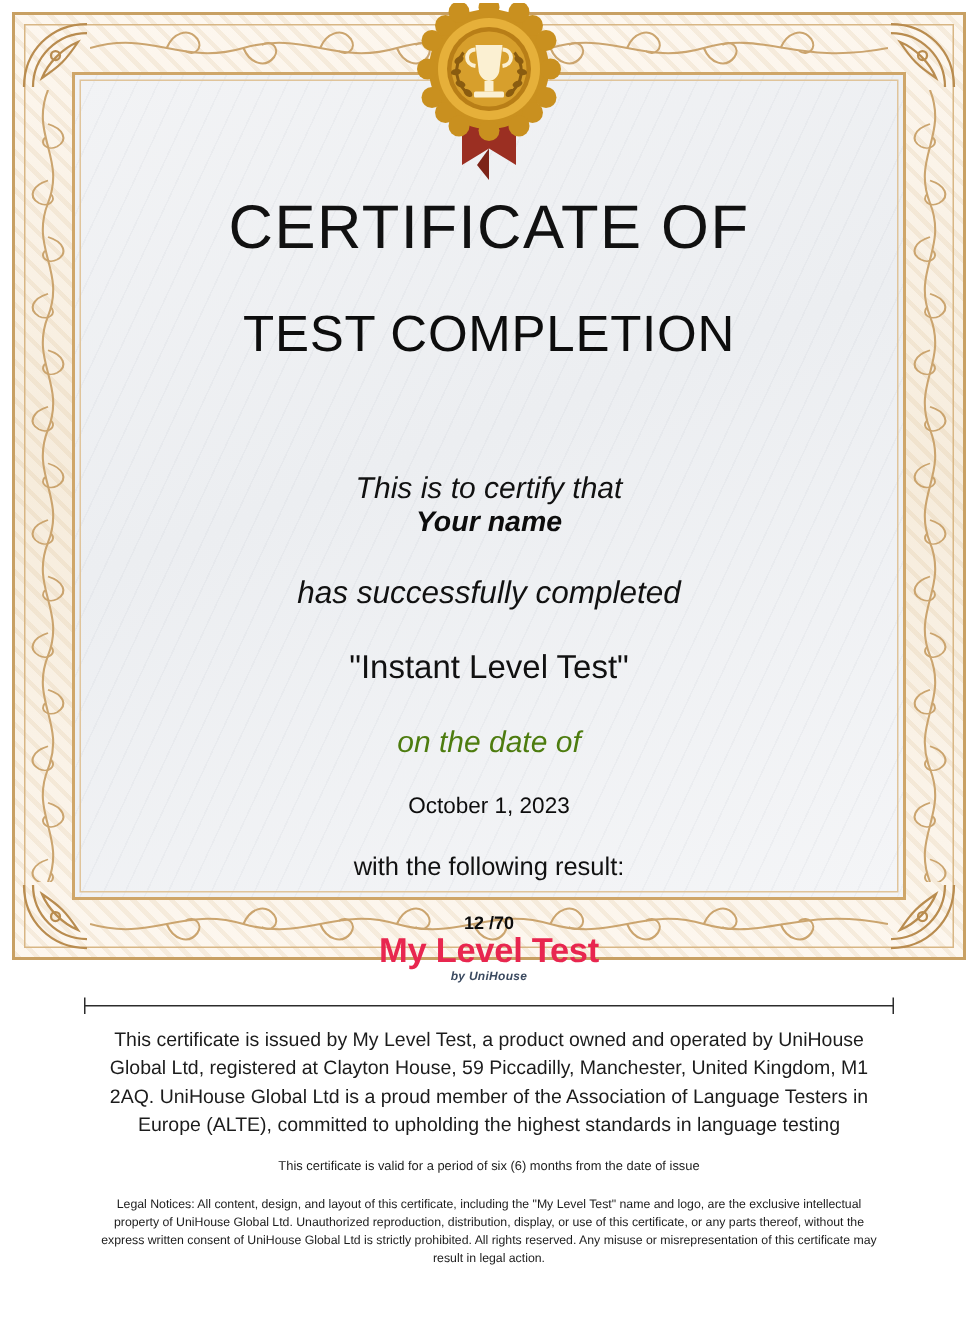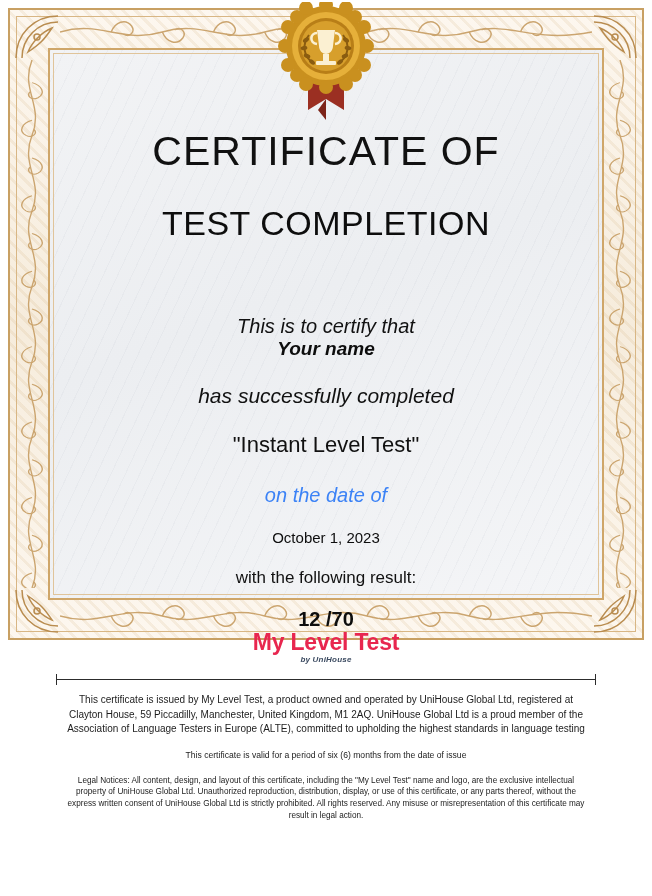--- a/index.html
+++ b/index.html
@@ -162,36 +162,36 @@
   }
   .test-name {
     margin-top: 24px;
     font-size: 22px;
     color: #111111;
   }
   .date-label {
     margin-top: 26px;
     font-size: 20px;
     font-style: italic;
-    color: #3b82f6;
+    color: #4d7c0f;
   }
   .date-value {
     margin-top: 22px;
     font-size: 15px;
     font-weight: normal;
     color: #0d0d0d;
   }
   .result-label {
     margin-top: 22px;
     font-size: 17px;
     color: #111111;
   }
   .result-value {
     margin-top: 20px;
-    font-size: 20px;
+    font-size: 12px;
     font-weight: bold;
     color: #0d0d0d;
   }
 
   .brand {
     line-height: 1;
   }
   .brand-name {
     font-size: 23px;
     font-weight: bold;
@@ -225,21 +225,21 @@
     top: 0px;
     width: 1px;
     height: 11px;
     background: #2c2c2c;
   }
   .divider-cap.left  { left: 0; }
   .divider-cap.right { right: 0; }
 
   .legal-block {
     margin-top: 9px;
-    font-size: 10px;
+    font-size: 13px;
     line-height: 1.45;
     color: #1c1c1c;
     padding: 0 6px;
   }
   .legal-validity {
     margin-top: 13px;
     font-size: 8.6px;
     color: #1c1c1c;
   }
   .legal-notice {

